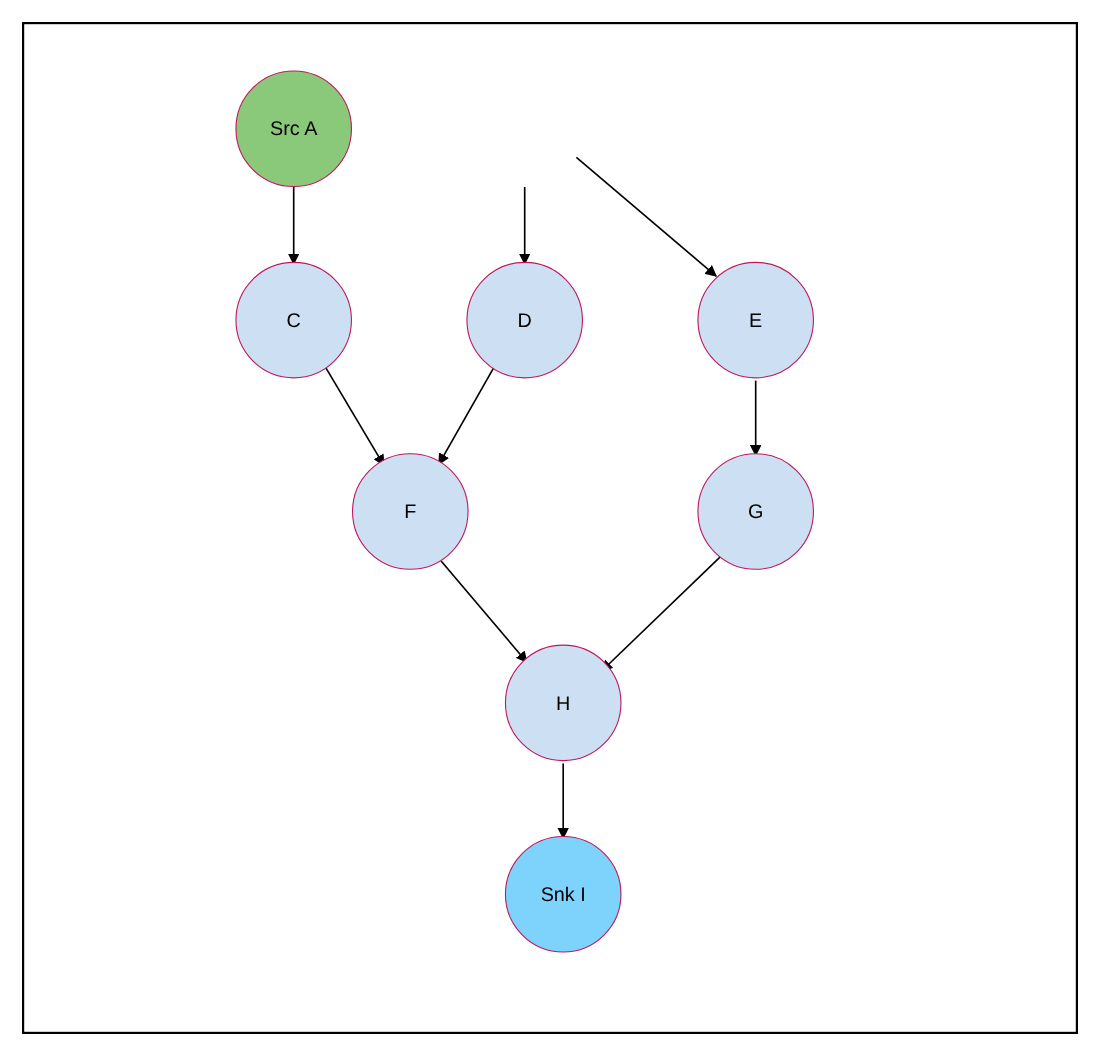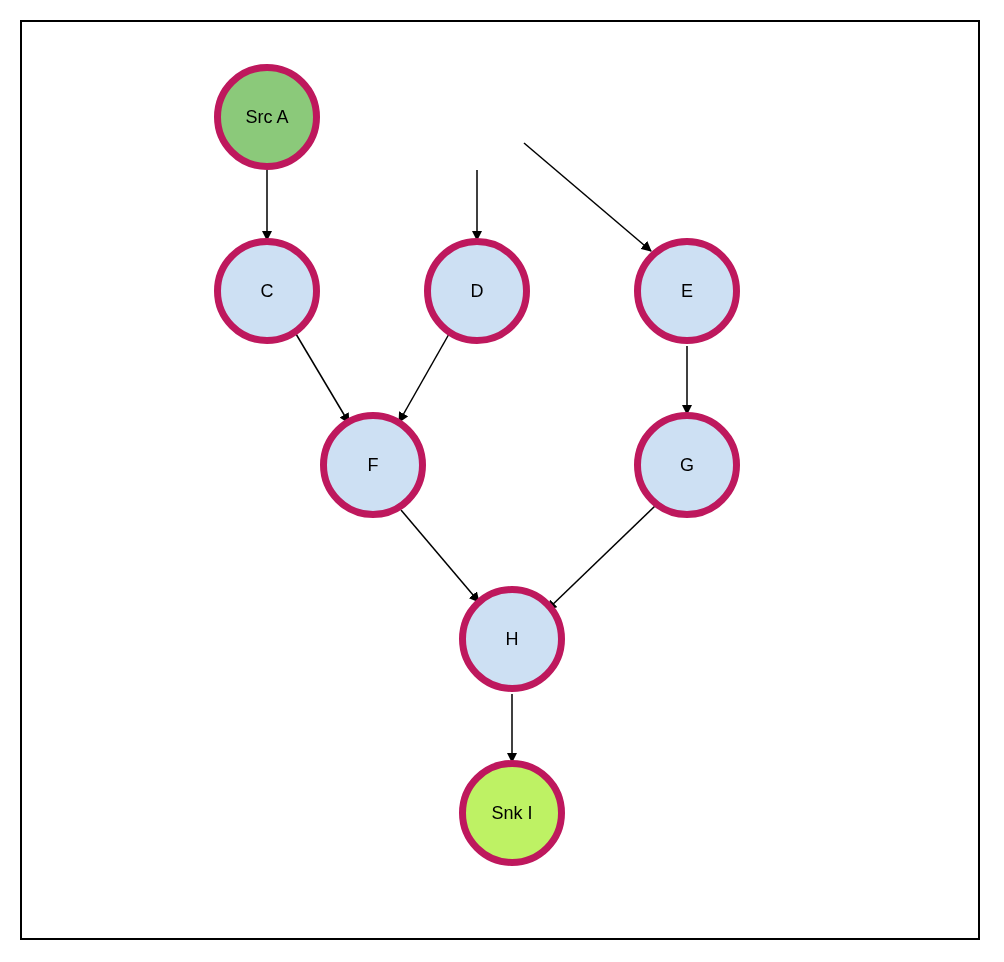--- a/index.html
+++ b/index.html
@@ -20,33 +20,33 @@
     box-sizing: border-box;
   }
   svg {
     position: absolute;
     left: 0;
     top: 0;
   }
   .node {
     position: absolute;
     border-radius: 50%;
-    border: 7px solid #be185d;
+    border: 1px solid #be185d;
     box-sizing: border-box;
     display: flex;
     align-items: center;
     justify-content: center;
     font-size: 18px;
     color: #000000;
     text-align: center;
   }
   .node.source-a { background: #8bc97a; }
   .node.source-b { background: #3f9b3f; }
   .node.mid      { background: #cde0f3; }
-  .node.sink     { background: #bef264; text-align: right; }
+  .node.sink     { background: #7dd3fc; text-align: right; }
 </style>
 </head>
 <body>
 
 <div class="frame">
 
   <svg width="960" height="920">
     <defs>
       <marker id="arrow" viewBox="0 0 10 10" refX="9" refY="5" markerWidth="7" markerHeight="7" orient="auto-start-reverse">
         <path d="M 0 0 L 10 5 L 0 10 z" fill="#000000"></path>

